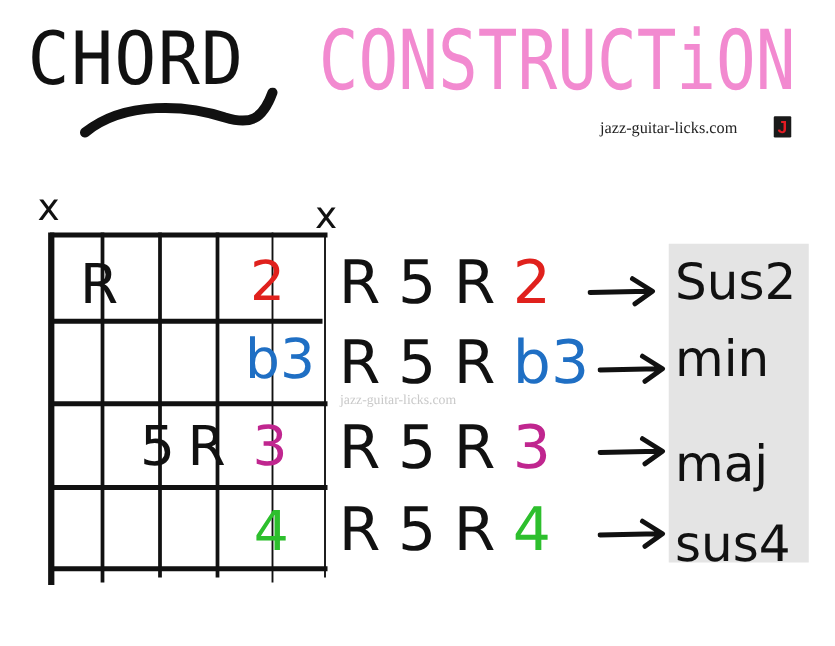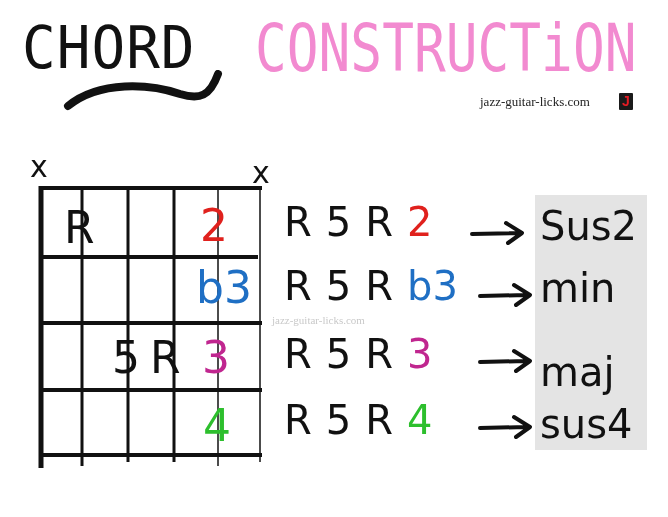--- a/index.html
+++ b/index.html
@@ -11,21 +11,21 @@
                  font-family: "DejaVu Sans Mono", monospace; transform: scaleY(1.05); }
   .title-construction { left: 255px; top: 16px; font-size: 66px; color: #f28ad0; letter-spacing: 0px;
                         font-family: "DejaVu Sans Mono", monospace; transform: scaleX(0.80); transform-origin: left top; }
   .site { left: 480px; top: 94px; font-size: 13px; color: #222; font-family: "Liberation Serif", serif; }
   .logo { left: 619px; top: 93px; width: 14px; height: 17px; background: #1a1a1a; border-radius: 1px; }
   .logo span { position: absolute; left: 3px; top: 1px; color: #e31b23; font-weight: bold; font-size: 14px;
                font-family: "Liberation Sans", sans-serif; line-height: 15px; }
   .watermark { left: 272px; top: 314px; font-size: 11px; color: #c9c9c9; font-family: "Liberation Serif", serif; }
   .mute { font-size: 30px; color: #111; line-height: 1; }
   .cell-label { font-size: 44px; line-height: 1; }
-  .formula { left: 284px; font-size: 40px; line-height: 1; color: #111; white-space: nowrap; }
+  .formula { left: 271px; font-size: 48px; line-height: 1; color: #111; white-space: nowrap; }
   .formula span { display: inline-block; margin-right: 14px; }
   .arrow { left: 470px; width: 56px; height: 30px; }
   .result-box { left: 535px; top: 195px; width: 112px; height: 255px; background: #e4e4e4; }
   .result { left: 540px; font-size: 40px; color: #111; line-height: 1; text-align: right; }
 </style>
 </head>
 <body>
 
 <div class="abs hand title-chord">CHORD</div>
 <svg class="abs" style="left:60px;top:70px" width="170" height="45">
@@ -91,13 +91,13 @@
 <svg class="abs arrow" style="left:478px;top:346px" viewBox="0 0 56 30">
   <path d="M2 16 L48 15 M36 5 L52 15 L38 25" stroke="#111" stroke-width="4" fill="none" stroke-linecap="round" stroke-linejoin="round"></path>
 </svg>
 <svg class="abs arrow" style="left:478px;top:412px" viewBox="0 0 56 30">
   <path d="M2 16 L48 15 M36 5 L52 15 L38 25" stroke="#111" stroke-width="4" fill="none" stroke-linecap="round" stroke-linejoin="round"></path>
 </svg>
 
 <div class="abs result" style="top:206px">Sus2</div>
 <div class="abs result" style="top:268px">min</div>
 <div class="abs result" style="top:352px">maj</div>
-<div class="abs result" style="top:404px">sus4</div>
+<div class="abs result" style="top:416px">sus4</div>
 
 </body></html>

